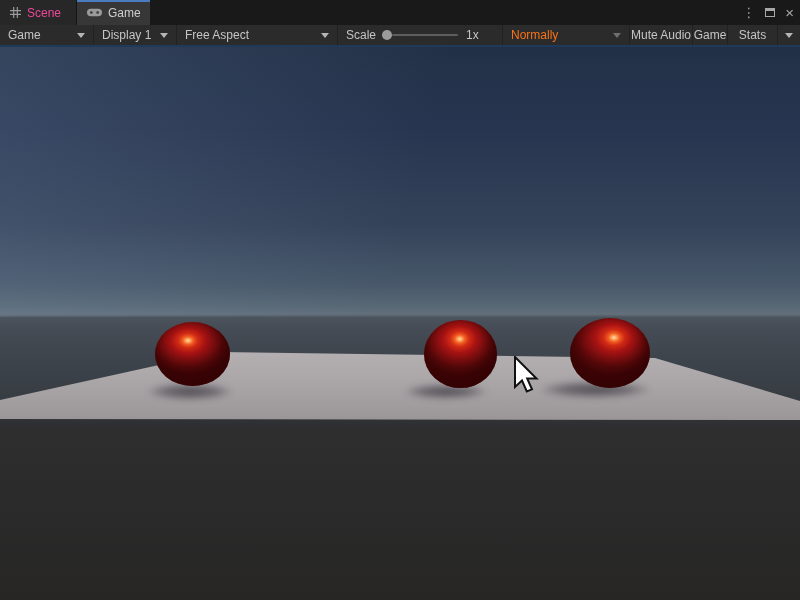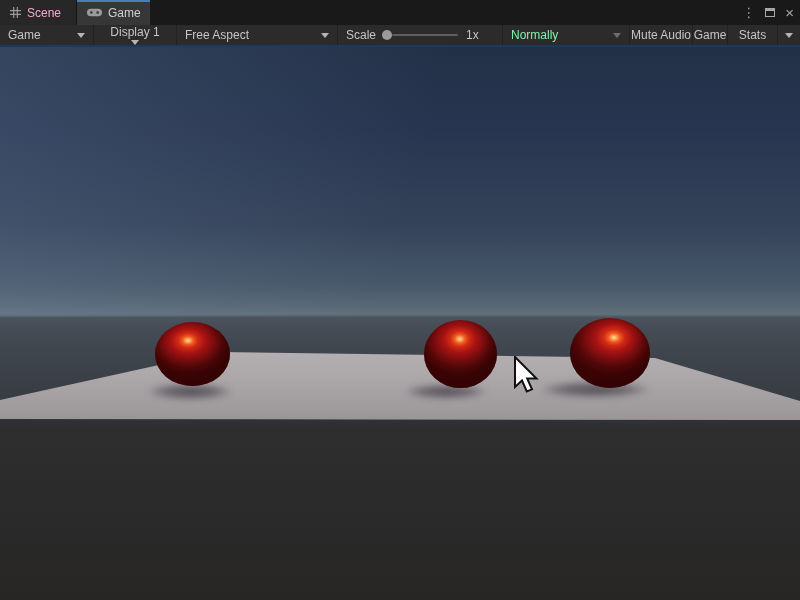--- a/index.html
+++ b/index.html
@@ -15,44 +15,44 @@
   
   .tabbar {
     height:25px; background:#191919;
     display:flex; align-items:stretch; position:relative;
     flex:0 0 25px;
   }
   .tab {
     display:flex; align-items:center; gap:6px;
     padding:0 12px 0 10px; cursor:default;
   }
-  .tab.scene { width:77px; background:#272727; border-right:1px solid #151515; color:#f9a8d4; }
+  .tab.scene { width:77px; background:#272727; border-right:1px solid #151515; color:#ec4899; }
   .tab.game  { width:73px; background:#373737; box-shadow:inset 0 2px 0 #4a7dbd; color:#cfcfcf; }
   .tab .ticon { display:flex; align-items:center; }
   .win-controls {
     position:absolute; right:6px; top:0; height:25px;
     display:flex; align-items:center; gap:10px; color:#a8a8a8;
   }
   .win-controls .menu-dots { font-size:13px; line-height:1; }
   .win-controls .max-box { width:10px; height:9px; border:1px solid #a8a8a8; border-top:3px solid #a8a8a8; }
   .win-controls .close-x { font-size:15px; line-height:1; }
 
   
   .toolbar {
     height:20px; flex:0 0 20px; background:#2b2b2b;
     display:flex; align-items:stretch; font-size:12px;
   }
   .cell { display:flex; align-items:center; }
   .sep { border-left:1px solid #212121; }
   .dropdown { justify-content:space-between; padding:0 8px; }
   .dd-game   { width:93px; }
-  .dd-display{ width:83px;flex-direction:column; }
+  .dd-display{ width:83px; }
   .dd-aspect { width:161px; }
   .scale-group { width:165px; padding:0 8px; gap:6px;align-items:center; }
-  .dd-focus  { width:127px; color:#86efac; }
+  .dd-focus  { width:127px; color:#f97316; }
   .btn { justify-content:center; }
   .btn-mute  { width:63px; }
   .btn-stats { width:35px; }
   .btn-gizmos{ width:50px; }
   .gizmos-caret { width:23px; justify-content:center; }
   .caret {
     width:0; height:0;
     border-left:4px solid transparent; border-right:4px solid transparent;
     border-top:5px solid #b5b5b5;
   }

